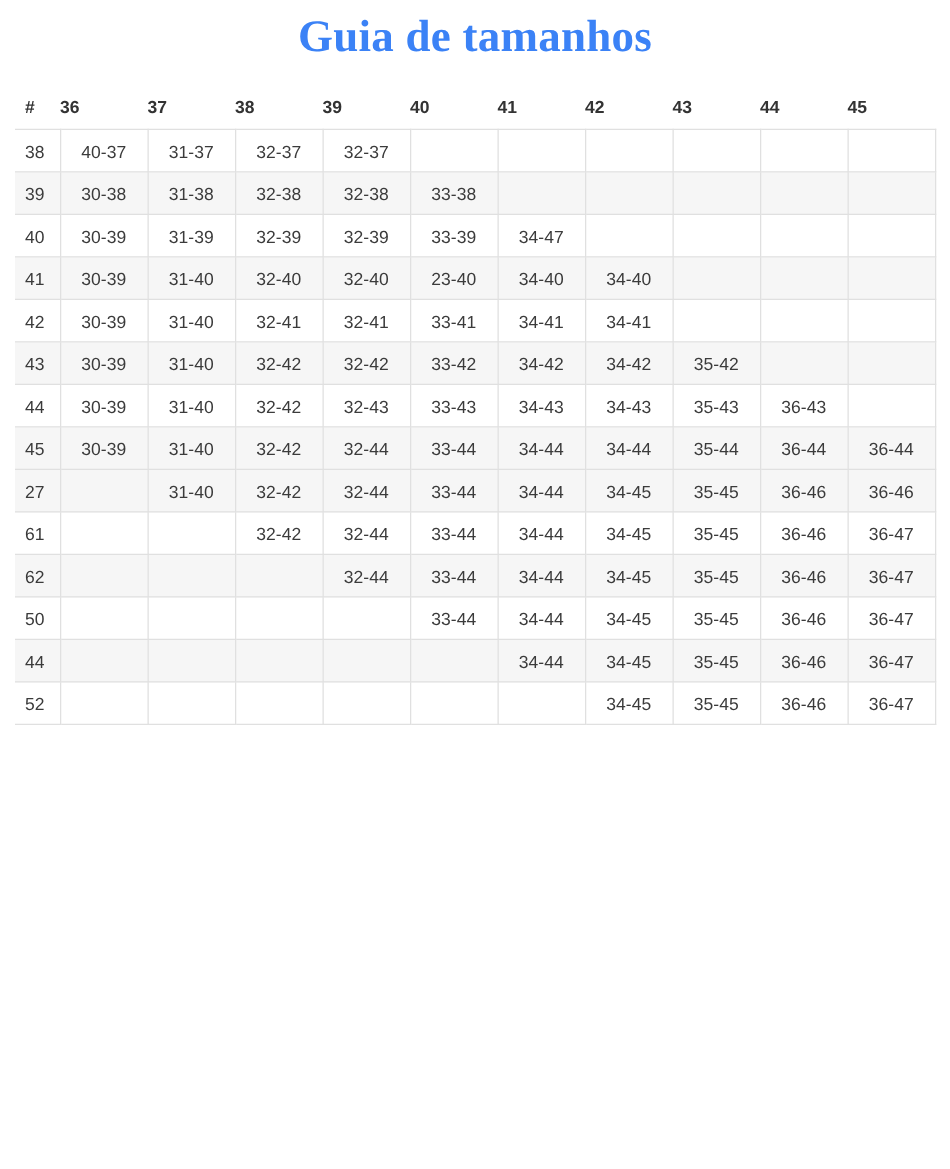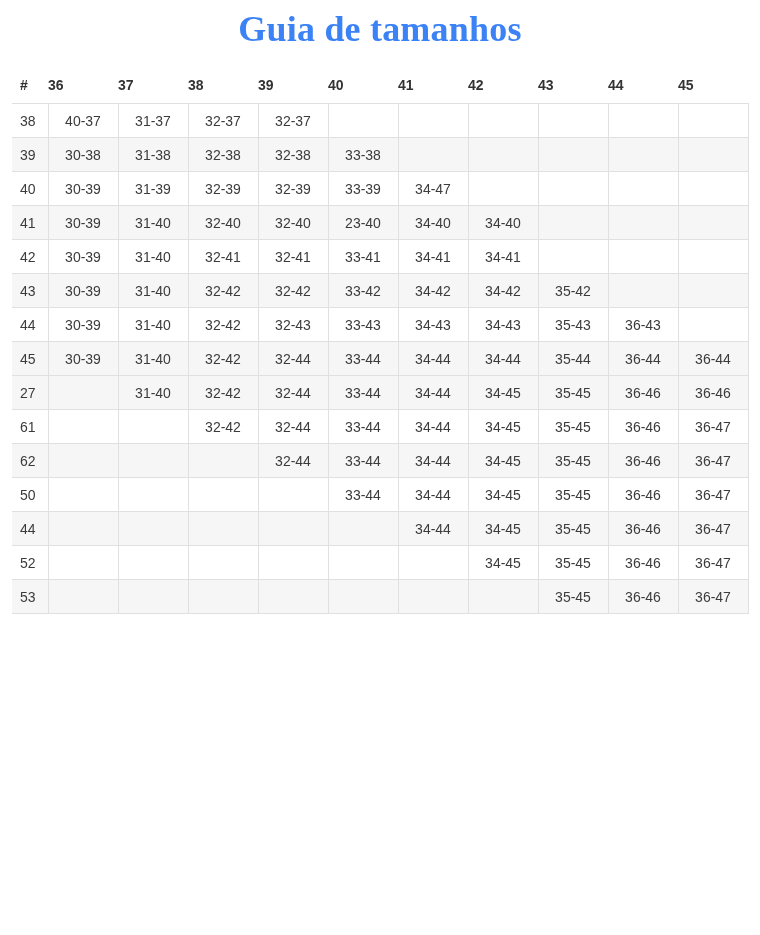--- a/index.html
+++ b/index.html
@@ -288,30 +288,17 @@
             <td class="empty"></td>
             <td class="empty"></td>
             <td class="empty"></td>
             <td class="empty"></td>
             <td class="empty"></td>
             <td>34-45</td>
             <td>35-45</td>
             <td>36-46</td>
             <td>36-47</td>
           </tr>
-          <tr class="alt">
-            <td class="rowhead">53</td>
-            <td class="empty"></td>
-            <td class="empty"></td>
-            <td class="empty"></td>
-            <td class="empty"></td>
-            <td class="empty"></td>
-            <td class="empty"></td>
-            <td class="empty"></td>
-            <td>35-45</td>
-            <td>36-46</td>
-            <td>36-47</td>
-          </tr>
         </tbody>
     </table>
   </div>
 
 </div>
 
 </body></html>

